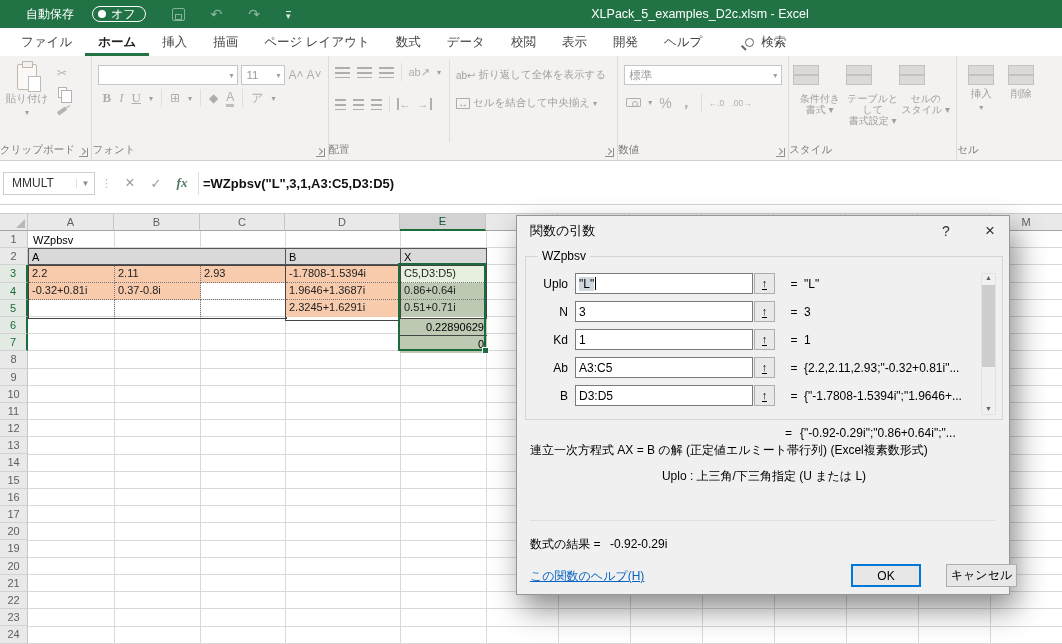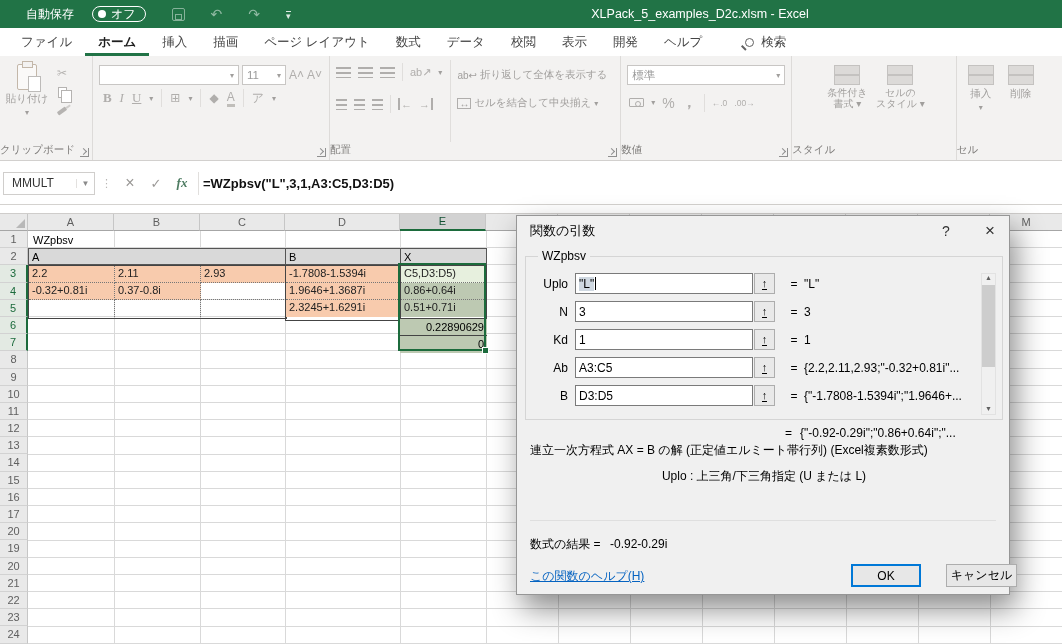--- a/index.html
+++ b/index.html
@@ -59,21 +59,21 @@
   .btnrow b, .btnrow i, .btnrow u { font-family:"Liberation Serif","DejaVu Serif",serif; font-size:13px; }
   .vdiv { width:1px; height:18px; background:#e0dedc; }
   .alicon { width:15px; height:11px; background:repeating-linear-gradient(to bottom,#b0aeac 0 2px,transparent 2px 5px); }
   .alicon.short { width:11px; }
   .arow { display:flex; align-items:center; gap:7px; padding:3px 2px; }
   .wraplbl { font-size:10.5px; white-space:nowrap; color:#a19f9d; display:flex; gap:3px; align-items:center;}
   .numicons { display:flex; align-items:center; gap:7px; padding:4px 2px; font-size:12px; color:#b0aeac;}
   .bank { width:15px; height:9px; border:1px solid #b0aeac; border-radius:1px; position:relative; }
   .bank::after { content:""; position:absolute; left:5px; top:2px; width:4px; height:4px; border-radius:50%; border:1px solid #b0aeac; }
   .decimal { font-size:8.5px; letter-spacing:0; }
-  .stylebtn { width:53px; display:flex; flex-direction:column; align-items:center; gap:2px; font-size:10px;
+  .stylebtn { width:53px; display:flex; flex-direction:column; gap:8px; font-size:10px;
               text-align:center; line-height:11px; padding-top:5px; color:#a19f9d; }
   .tgrid { width:26px; height:20px; border:1px solid #c4c2c0; background:
            linear-gradient(#dcdad8,#dcdad8); position:relative; }
   .tgrid::before { content:""; position:absolute; inset:0;
       background:linear-gradient(to right,transparent 48%,#c4c2c0 48%,#c4c2c0 52%,transparent 52%),
                  linear-gradient(to bottom,transparent 45%,#c4c2c0 45%,#c4c2c0 55%,transparent 55%); }
   .cellbtn { width:40px; display:flex; flex-direction:column; align-items:center; gap:2px; font-size:10.5px; padding-top:5px; }
 
   
   .formulabar { position:absolute; left:0; top:162px; width:1062px; height:43px; background:#fff;
@@ -236,20 +236,21 @@
           <span>⊞</span>
           <span class="caret">▾</span>
           <span class="vdiv"></span>
           <span>◆</span>
           <span style="border-bottom:3px solid #c0beba;">A</span>
           <span class="vdiv"></span>
           <span>ア</span>
           <span class="caret">▾</span>
         </div>
       </div>
+      <div class="rgroup-label">フォント</div>
       <div class="launcher"></div>
     </div>
 
     <div class="rgroup" style="width:305px; display:flex; gap:6px;">
       <div>
         <div class="arow">
           <span class="alicon"></span>
           <span class="alicon"></span>
           <span class="alicon"></span>
           <span class="vdiv"></span>
@@ -298,20 +299,25 @@
       </div>
       <div class="rgroup-label">数値</div>
       <div class="launcher"></div>
     </div>
 
     <div class="rgroup" style="width:172px; display:flex; justify-content:center;">
       <div class="stylebtn">
         <span class="tgrid"></span>
         <span style="white-space:pre-line;">条件付き
 書式 ▾</span>
+      </div>
+      <div class="stylebtn">
+        <span class="tgrid"></span>
+        <span style="white-space:pre-line;">テーブルとして
+書式設定 ▾</span>
       </div>
       <div class="stylebtn">
         <span class="tgrid"></span>
         <span style="white-space:pre-line;">セルの
 スタイル ▾</span>
       </div>
       <div class="rgroup-label">スタイル</div>
     </div>
 
     <div class="rgroup" style="width:110px; display:flex; border-right:none;">

